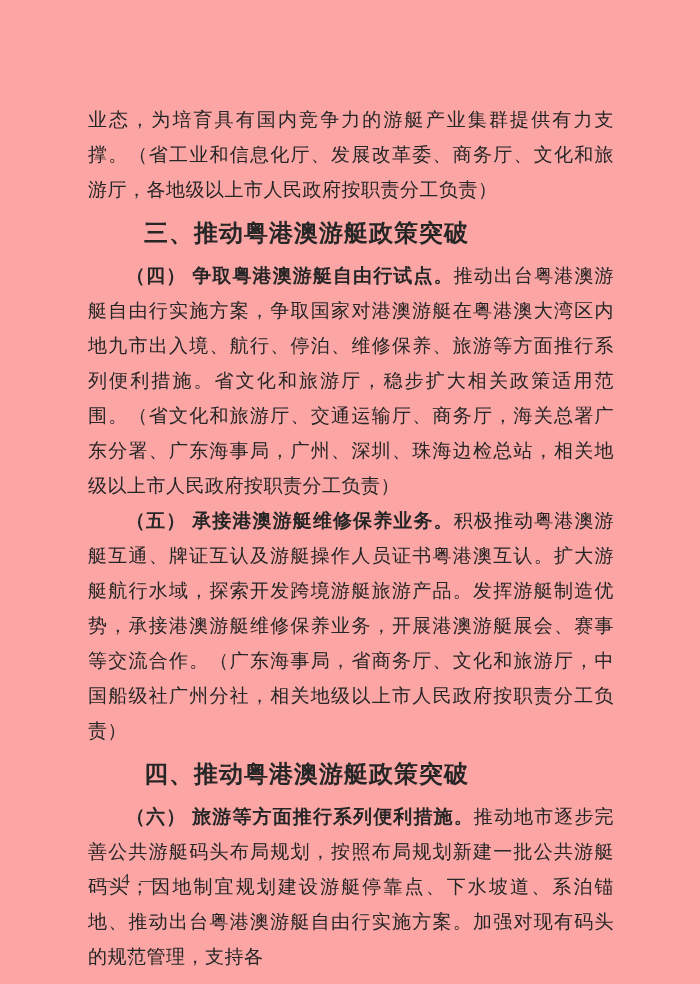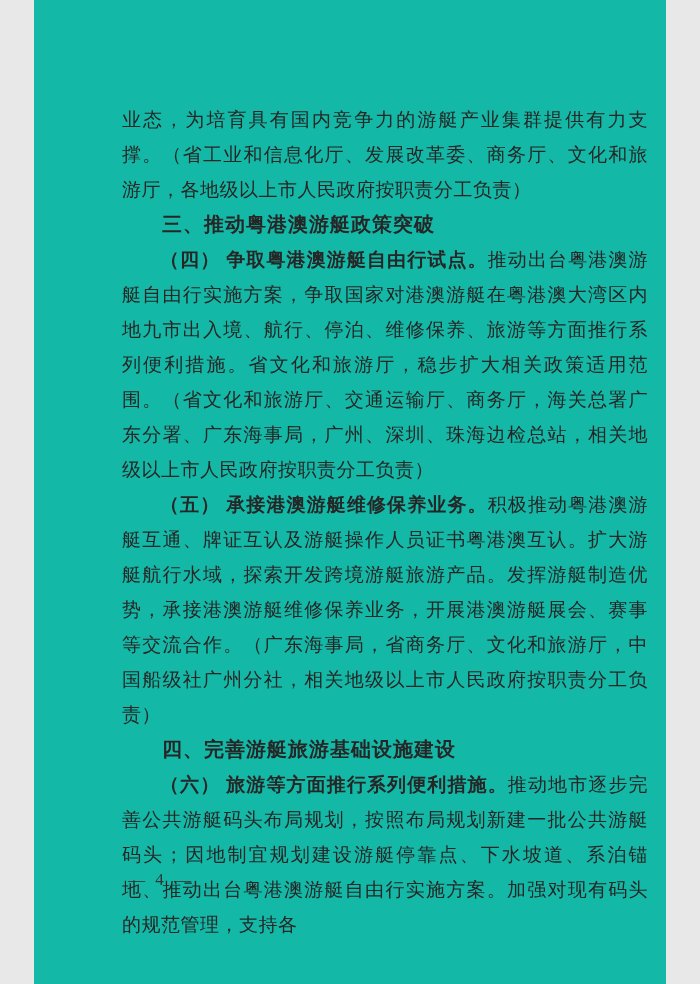--- a/index.html
+++ b/index.html
@@ -2,24 +2,24 @@
 <html><head>
 <meta charset="utf-8">
 <style>
   html, body {
     margin: 0;
     padding: 0;
     background: #e8e8e8;
   }
   .page {
     position: relative;
-    width: 632px;
+    width: 700px;
     height: 984px;
     margin: 0 auto;
-    background: #14b8a6;
+    background: #fca5a5;
     overflow: hidden;
     color: #262626;
     font-family: "Liberation Serif", "DejaVu Serif", serif;
   }
   .content {
     position: absolute;
     left: 88px;
     top: 102px;
     width: 526px;
   }
@@ -31,22 +31,22 @@
     text-indent: 2em;
     letter-spacing: 0.5px;
   }
   .para.no-indent {
     text-indent: 0;
   }
   .lead {
     font-weight: bold;
   }
   .heading {
-    margin: 0;
-    font-size: 20px;
+    margin: 8px;
+    font-size: 24px;
     line-height: 35px;
     font-weight: bold;
     text-indent: 2em;
     text-align: left;
     font-family: "Liberation Sans", "DejaVu Sans", sans-serif;
     letter-spacing: 1px;
   }
   .footer {
     position: absolute;
     left: 94px;
@@ -64,20 +64,20 @@
   <div class="content">
 
     <p class="para no-indent"><span>业态，为培育具有国内竞争力的游艇产业集群提供有力支撑。（省工业和信息化厅、发展改革委、商务厅、文化和旅游厅，各地级以上市人民政府按职责分工负责）</span></p>
 
     <p class="heading"><span>三、推动粤港澳游艇政策突破</span></p>
 
     <p class="para"><span class="lead">（四） 争取粤港澳游艇自由行试点。</span><span>推动出台粤港澳游艇自由行实施方案，争取国家对港澳游艇在粤港澳大湾区内地九市出入境、航行、停泊、维修保养、旅游等方面推行系列便利措施。省文化和旅游厅，稳步扩大相关政策适用范围。（省文化和旅游厅、交通运输厅、商务厅，海关总署广东分署、广东海事局，广州、深圳、珠海边检总站，相关地级以上市人民政府按职责分工负责）</span></p>
 
     <p class="para"><span class="lead">（五） 承接港澳游艇维修保养业务。</span><span>积极推动粤港澳游艇互通、牌证互认及游艇操作人员证书粤港澳互认。扩大游艇航行水域，探索开发跨境游艇旅游产品。发挥游艇制造优势，承接港澳游艇维修保养业务，开展港澳游艇展会、赛事等交流合作。（广东海事局，省商务厅、文化和旅游厅，中国船级社广州分社，相关地级以上市人民政府按职责分工负责）</span></p>
 
-    <p class="heading"><span>四、完善游艇旅游基础设施建设</span></p>
+    <p class="heading"><span>四、推动粤港澳游艇政策突破</span></p>
 
     <p class="para"><span class="lead">（六） 旅游等方面推行系列便利措施。</span><span>推动地市逐步完善公共游艇码头布局规划，按照布局规划新建一批公共游艇码头；因地制宜规划建设游艇停靠点、下水坡道、系泊锚地、推动出台粤港澳游艇自由行实施方案。加强对现有码头的规范管理，支持各</span></p>
 
   </div>
 
   <div class="footer">— 4 —</div>
 </div>
 
 </body></html>

